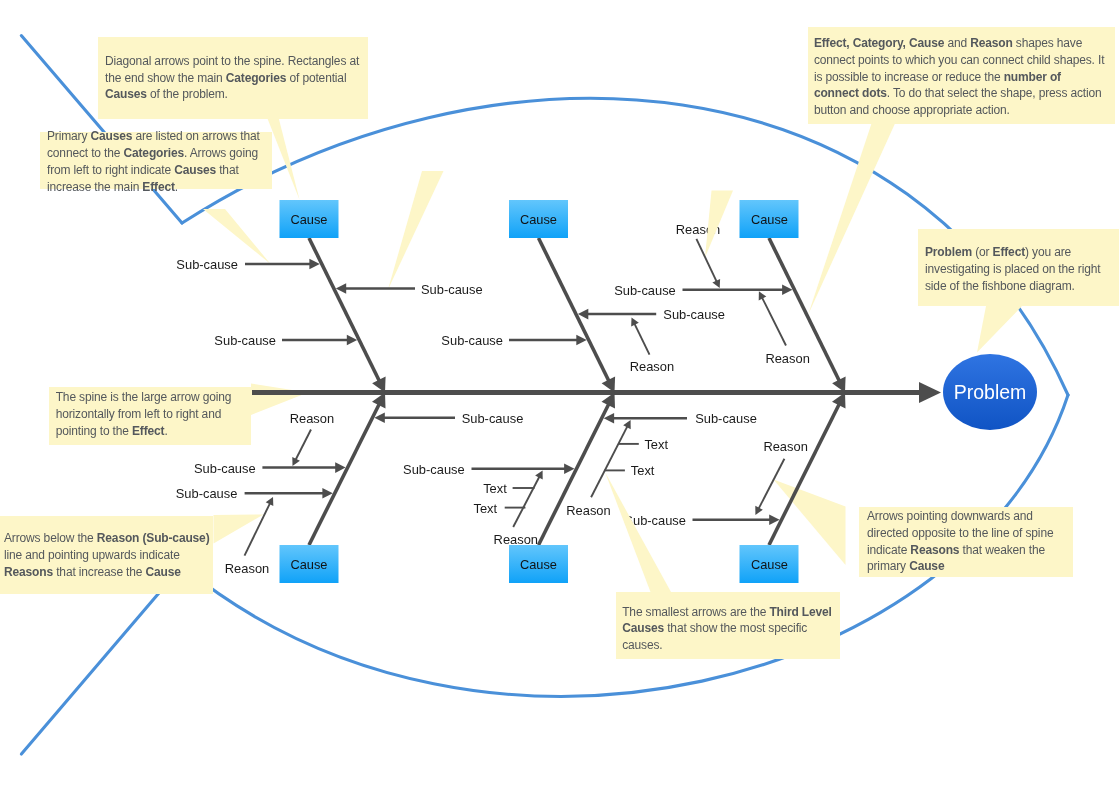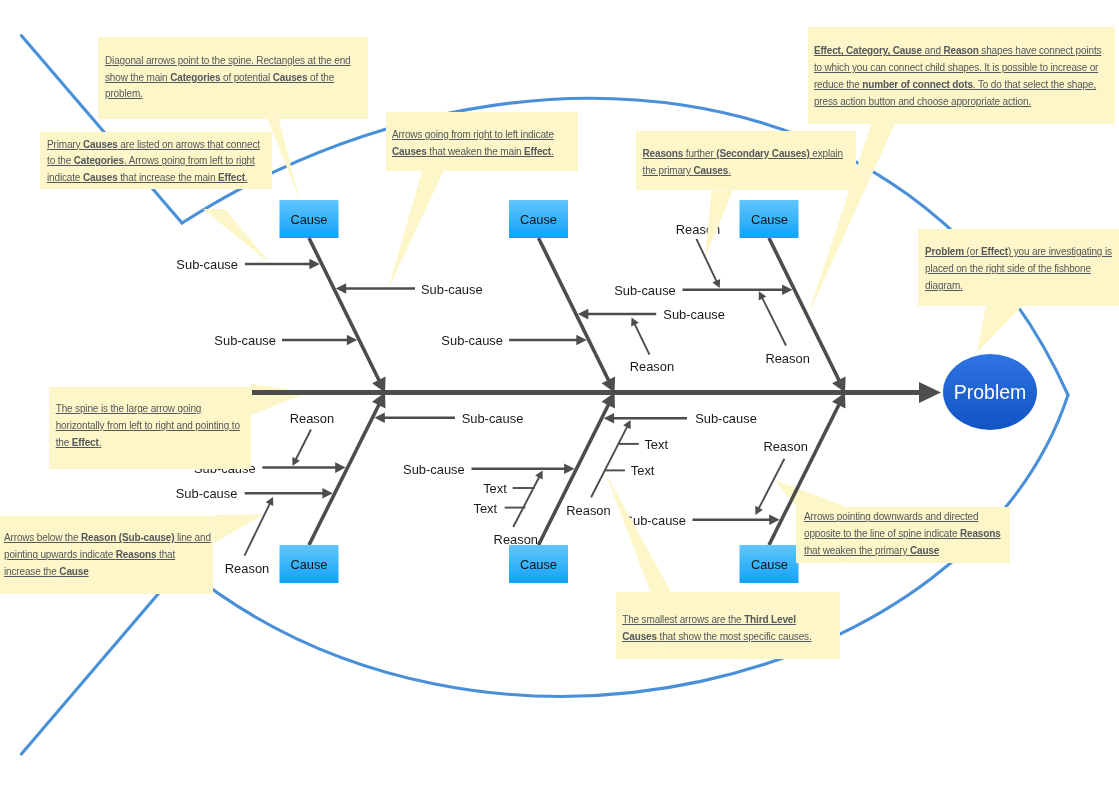--- a/index.html
+++ b/index.html
@@ -8,23 +8,23 @@
       font-family:"Liberation Sans",sans-serif;}
  #stage{position:absolute;left:0;top:0;width:1119px;height:791px;overflow:hidden;}
  svg.layer{position:absolute;left:0;top:0;width:1119px;height:791px;overflow:visible;}
  #layer-outline{z-index:1;}
  #layer-diagram-labels{z-index:2;}
  #layer-tails{z-index:3;}
  #layer-shapes{z-index:4;}
  #layer-shape-labels{z-index:5;}
  #layer-callouts{z-index:6;}
  .lay{position:absolute;left:0;top:0;width:1119px;height:791px;}
- .callout{position:absolute;background:#fdf6c8;color:#54585c;font-size:10px;
+ .callout{position:absolute;background:#fdf6c8;color:#54585c;font-size:12px;
           line-height:16.85px;letter-spacing:-0.15px;box-sizing:border-box;
-          display:flex;flex-direction:column;justify-content:center;text-decoration:underline;}
+          display:flex;flex-direction:column;justify-content:center;}
  .callout b{font-weight:bold;}
  .boxlabel{position:absolute;color:#111315;font-size:12.8px;
            display:flex;align-items:center;justify-content:center;}
  .dlabel{position:absolute;color:#1b1b1b;font-size:12.9px;white-space:nowrap;
          transform:translateY(-50%);}
  .dlabel.r{transform:translate(-100%,-50%);}
  .effectlabel{position:absolute;color:#ffffff;font-size:19.5px;
               display:flex;align-items:center;justify-content:center;}
 </style>
 </head>
@@ -239,38 +239,32 @@
 <div class="boxlabel" style="left:740px;top:545px;width:59px;height:38px">Cause</div>
 <div class="effectlabel" style="left:943px;top:354px;width:94px;height:76px">Problem</div>
 </div>
 <div class="lay" id="layer-callouts">
 <div class="callout" style="left:97.5px;top:37.0px;width:270.5px;height:82px;padding-left:7.5px;padding-right:7.5px;padding-top:0px;padding-bottom:0px">
         <div>Diagonal arrows point to the spine. Rectangles at the end show the main <b>Categories</b> of potential <b>Causes</b> of the problem.</div>
       </div>
 <div class="callout" style="left:40.0px;top:132.0px;width:231.6px;height:57px;padding-left:7px;padding-right:7px;padding-top:2.6px;padding-bottom:0px">
         <div>Primary <b>Causes</b> are listed on arrows that connect to the <b>Categories</b>. Arrows going from left to right indicate <b>Causes</b> that increase the main <b>Effect</b>.</div>
       </div>
-<div class="callout" style="left:385.5px;top:112.0px;width:192.5px;height:59.3px;padding-left:6.5px;padding-right:6.5px;padding-top:3.8px;padding-bottom:0px">
-        <div>Arrows going from right to left indicate <b>Causes</b> that weaken the main <b>Effect</b>.</div>
-      </div>
-<div class="callout" style="left:635.5px;top:131.2px;width:220.5px;height:59.2px;padding-left:7px;padding-right:3px;padding-top:4.2px;padding-bottom:0px">
-        <div><b>Reasons</b> further <b>(Secondary Causes)</b> explain the primary <b>Causes</b>.</div>
-      </div>
 <div class="callout" style="left:807.7px;top:26.7px;width:307.3px;height:96.9px;padding-left:6.2px;padding-right:6.2px;padding-top:3.6px;padding-bottom:0px">
         <div><b>Effect, Category, Cause</b> and <b>Reason</b> shapes have connect points to which you can connect child shapes. It is possible to increase or reduce the <b>number of connect dots</b>. To do that select the shape, press action button and choose appropriate action.</div>
       </div>
 <div class="callout" style="left:918.0px;top:228.9px;width:205px;height:77.1px;padding-left:7px;padding-right:7px;padding-top:3.6px;padding-bottom:0px">
         <div><b>Problem</b> (or <b>Effect</b>) you are investigating is placed on the right side of the fishbone diagram.</div>
       </div>
-<div class="callout" style="left:48.7px;top:386.6px;width:202.7px;height:82px;padding-left:7px;padding-right:7px;padding-top:0px;padding-bottom:2.2px">
+<div class="callout" style="left:48.7px;top:386.6px;width:202.7px;height:58px;padding-left:7px;padding-right:7px;padding-top:0px;padding-bottom:2.2px">
         <div>The spine is the large arrow going horizontally from left to right and pointing to the <b>Effect</b>.</div>
       </div>
 <div class="callout" style="left:-10.0px;top:516.4px;width:223.4px;height:77.2px;padding-left:14px;padding-right:1px;padding-top:1.4px;padding-bottom:0px">
         <div>Arrows below the <b>Reason (Sub-cause)</b> line and pointing upwards indicate <b>Reasons</b> that increase the <b>Cause</b></div>
       </div>
 <div class="callout" style="left:615.5px;top:591.7px;width:224px;height:67.8px;padding-left:6.7px;padding-right:6.7px;padding-top:6.4px;padding-bottom:0px">
         <div>The smallest arrows are the <b>Third Level Causes</b> that show the most specific causes.</div>
       </div>
-<div class="callout" style="left:796px;top:506.6px;width:214.4px;height:56px;padding-left:8px;padding-right:8px;padding-top:0px;padding-bottom:0.2px">
+<div class="callout" style="left:859px;top:506.6px;width:214.4px;height:70px;padding-left:8px;padding-right:8px;padding-top:0px;padding-bottom:0.2px">
         <div> Arrows pointing downwards and directed opposite to the line of spine indicate <b>Reasons</b> that weaken the primary <b>Cause</b></div>
       </div>
 </div>
 </div>
 
 </body></html>

